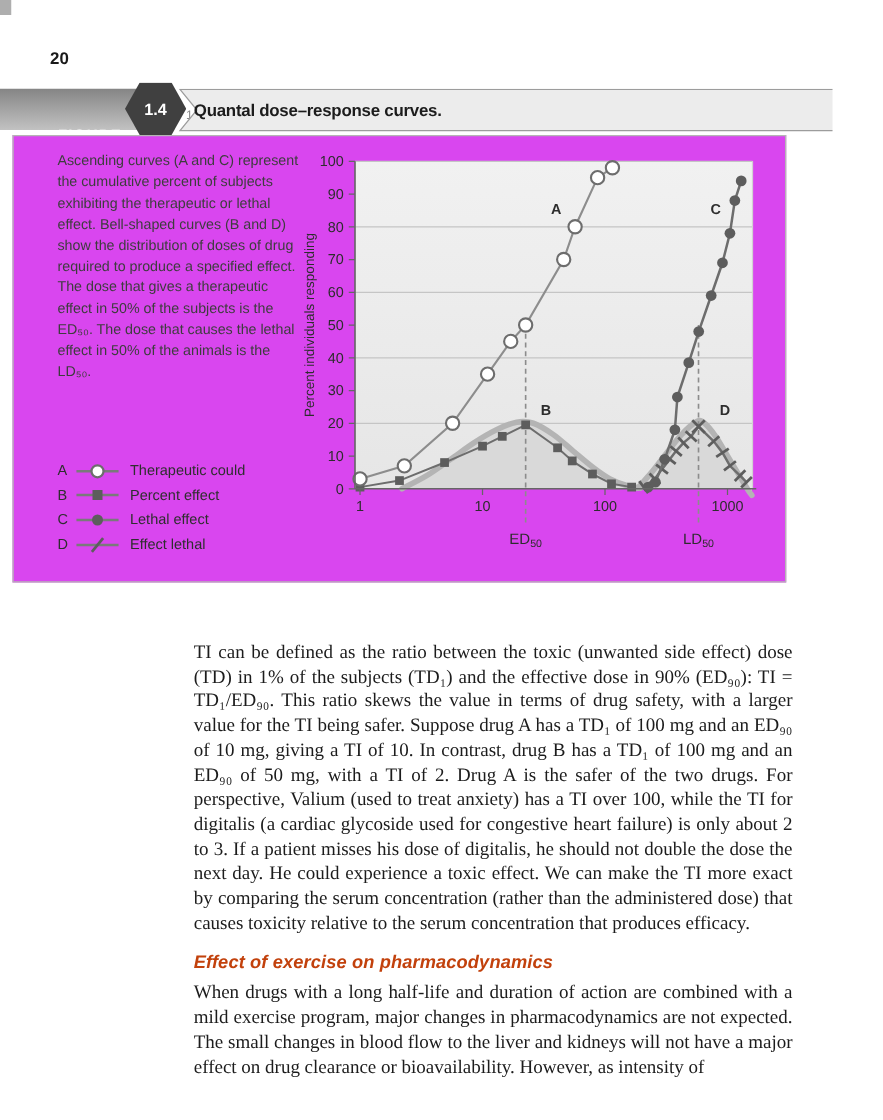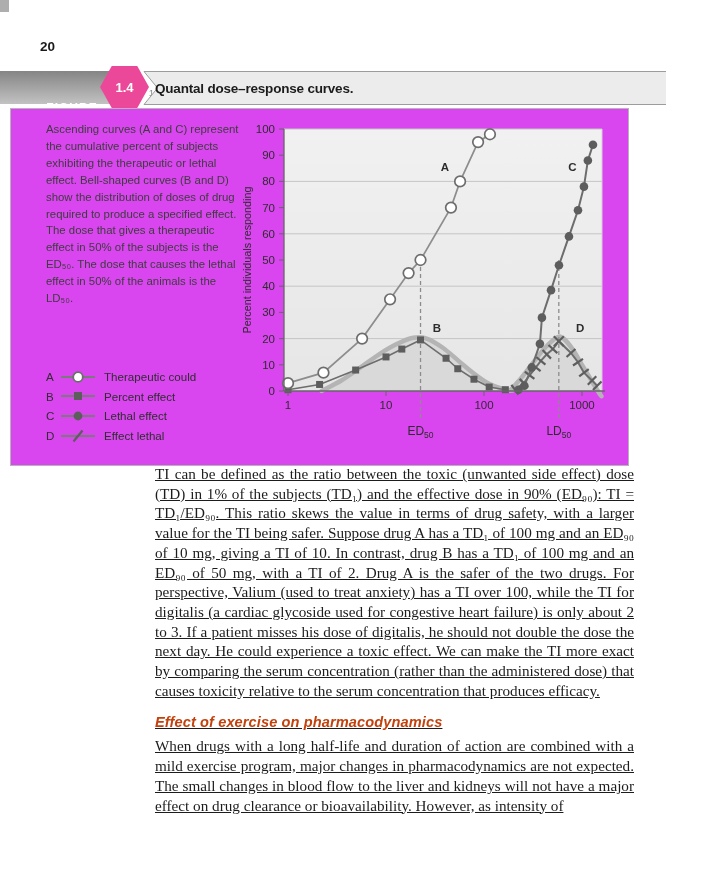--- a/index.html
+++ b/index.html
@@ -9,37 +9,37 @@
   
   .folio{position:absolute;left:40px;top:39px;font-size:13.5px;font-weight:bold;color:#1a1a1a;}
   .running-head{position:absolute;left:88px;top:43px;font-size:9.8px;letter-spacing:1.4px;color:#8a8a8a;margin-top:44px;}
   
   .banner-grad{position:absolute;left:0;top:71px;width:126px;height:33px;
                background:linear-gradient(#858585,#c2c2c2);display:flex;align-items:center;justify-content:center;}
   .banner-kicker{color:#ffffff;font-weight:bold;font-size:12px;letter-spacing:1px;padding-left:18px;margin-top:40px;}
   .banner-tab{position:absolute;left:130px;top:71px;}
   .banner-title{position:absolute;left:155px;top:71px;height:34px;display:flex;align-items:center;
                 font-size:13.5px;font-weight:bold;color:#1c1c1c;letter-spacing:-0.2px;}
-  .banner-hex{position:absolute;left:100px;top:66px;width:49px;height:42px;background:#ec4899;
+  .banner-hex{position:absolute;left:100px;top:66px;width:49px;height:42px;background:#404040;
               clip-path:polygon(0% 50%,24% 0%,76% 0%,100% 50%,76% 100%,24% 100%);
               display:flex;align-items:center;justify-content:center;}
   .banner-hex span{color:#fff;font-weight:bold;font-size:13px;}
   
   .figure-box{position:absolute;left:10px;top:108px;width:617px;height:356px;background:#d946ef;
               border:1px solid #b5b5b5;}
   .fig-caption{position:absolute;left:35px;top:12px;width:198px;font-size:11.4px;line-height:16.9px;
                color:#3d3d3d;}
   .legend{position:absolute;left:35px;top:258px;}
   .legend-row{display:flex;align-items:center;height:19.6px;font-size:11.6px;color:#2e2e2e;}
   .legend-letter{width:15px;}
   .legend-marker{width:34px;height:14px;margin-right:9px;}
   .chart-wrap{position:absolute;left:228px;top:4px;width:390px;height:348px;}
   
-  .body-text{position:absolute;left:155px;top:464px;width:479px;color:#1c1c1c;
-             font-family:"Liberation Serif","DejaVu Serif",serif;text-decoration:underline;}
+  .body-text{position:absolute;left:155px;top:512px;width:479px;color:#1c1c1c;
+             font-family:"Liberation Serif","DejaVu Serif",serif;}
   .body-text p{margin:0;font-size:15.2px;line-height:19.7px;text-align:justify;}
   .section-heading{margin:14px 0 6px 0;font-family:"Liberation Sans",sans-serif;
                    font-size:14.6px;font-weight:bold;font-style:italic;color:#c2410c;letter-spacing:0.1px;}
 </style>
 </head>
 <body>
 
 <div class="page">
   <div class="corner-mark"></div>
 

